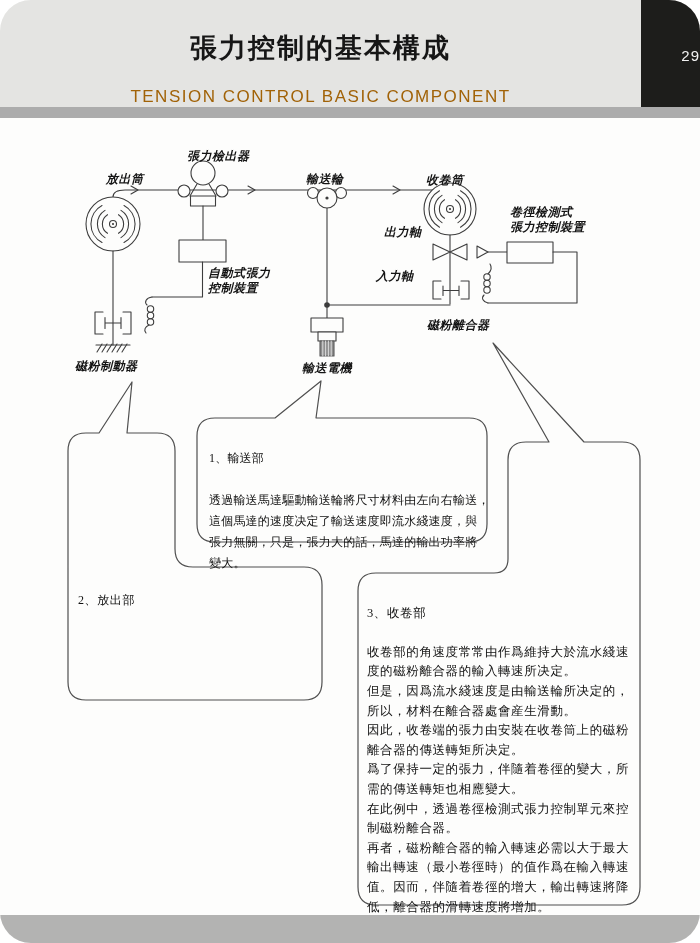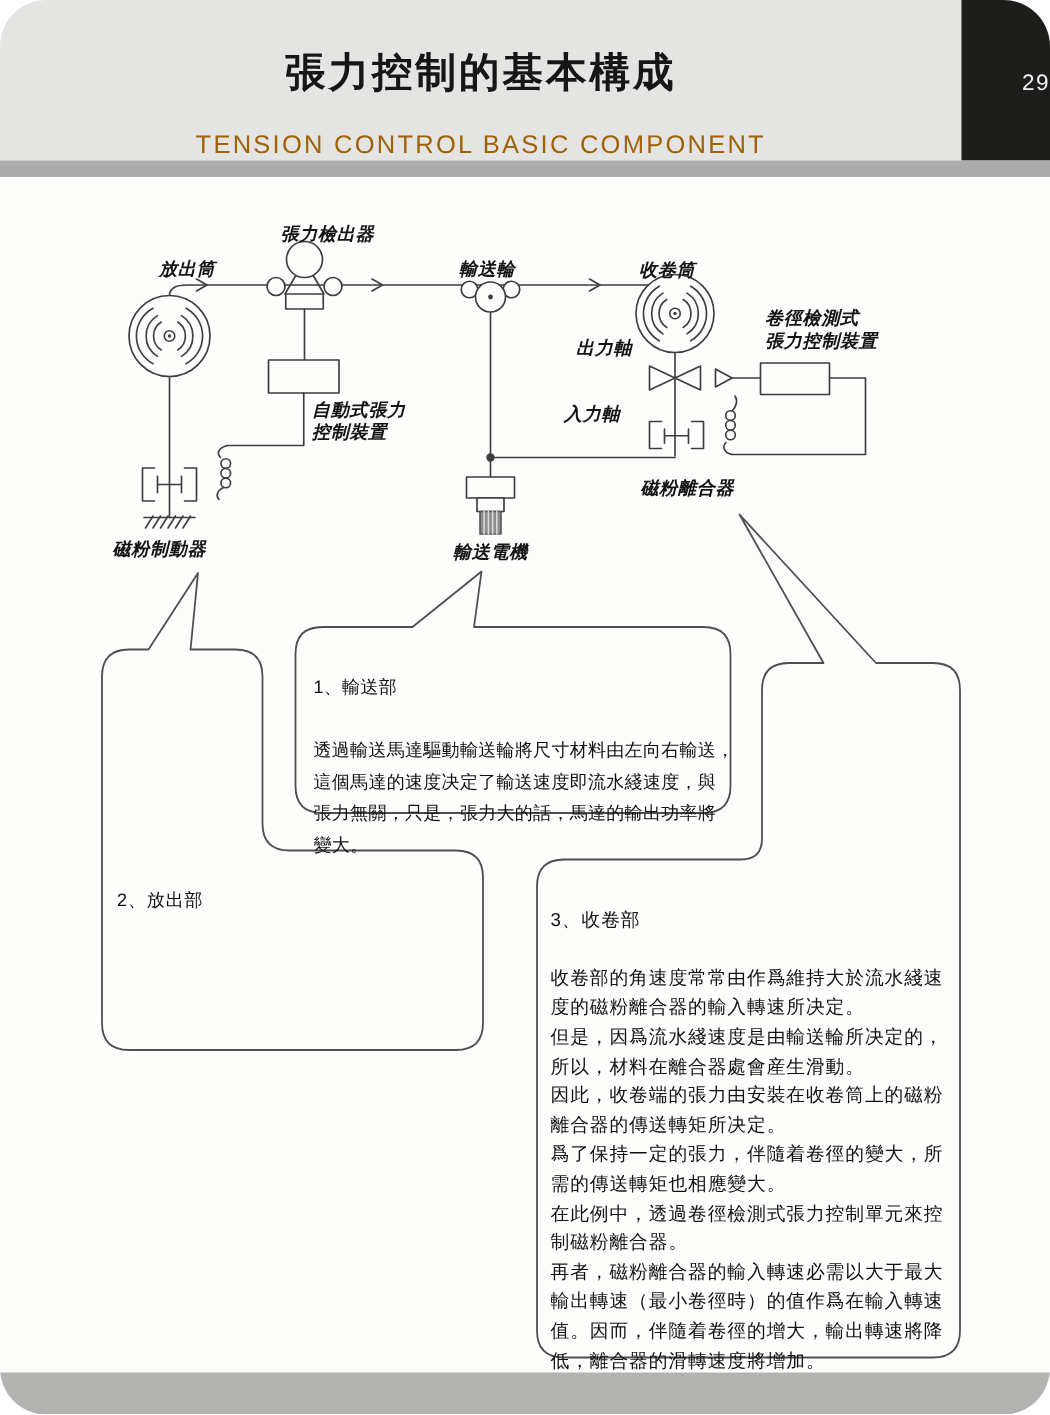--- a/index.html
+++ b/index.html
@@ -15,21 +15,21 @@
   .pagenum-box span{position:absolute;left:0;top:47px;width:100%;text-align:right;
          font-size:15px;color:#f2f2f2;letter-spacing:1px;}
   .strip{position:absolute;left:0;top:107px;width:700px;height:11px;background:#acacac;}
   .bottombar{position:absolute;left:0;top:915px;width:700px;height:28px;background:#b3b3b2;}
   
   svg.diagram{position:absolute;left:0;top:0;}
   
   .dlabel{position:absolute;font-size:12px;font-weight:bold;color:#141414;
           white-space:pre-line;line-height:15px;letter-spacing:0.5px;font-style:italic;}
   
-  .callout-text{position:absolute;font-family:Liberation Sans, sans-serif;
+  .callout-text{position:absolute;font-family:Liberation Serif, serif;
           color:#111;white-space:pre-line;}
   .callout-text .c-title{white-space:pre-line;}
   .c1{left:209px;top:427px;width:288px;font-size:12px;line-height:21px;letter-spacing:0.2px;}
   .c2{left:78px;top:569px;width:250px;font-size:12px;line-height:21px;letter-spacing:0.6px;}
   .c3{left:367px;top:584px;width:275px;font-size:12.5px;line-height:19.6px;letter-spacing:0.6px;}
 </style>
 </head>
 <body>
 
 <div class="page">

